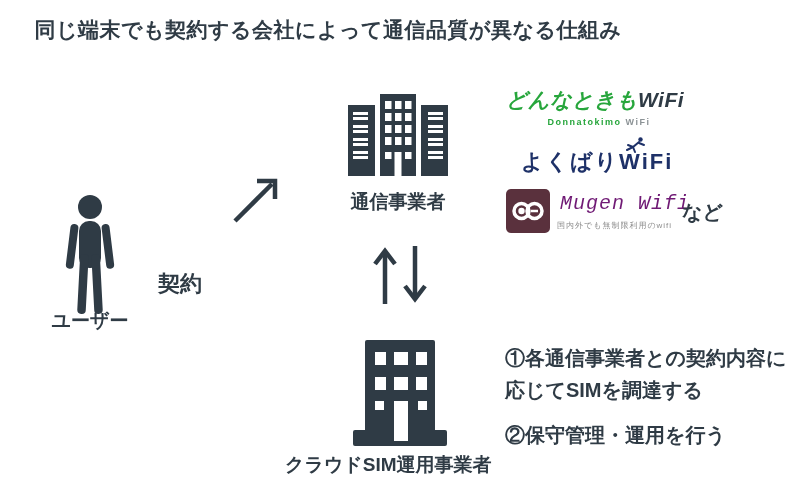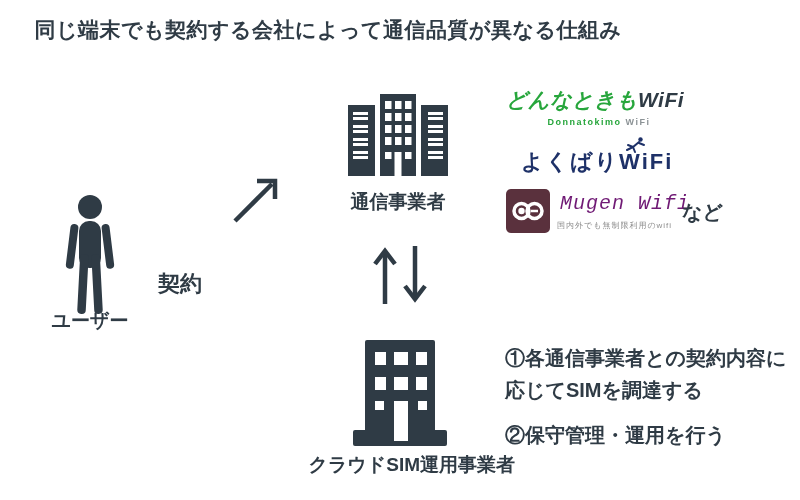--- a/index.html
+++ b/index.html
@@ -10,21 +10,21 @@
   .abs{position:absolute;}
   .title{
     top:16px;left:0;width:656px;text-align:center;
     font-size:21px;font-weight:800;letter-spacing:0.5px;color:#2f3b45;
   }
   .label{font-weight:800;color:#2f3b45;}
   .lbl-user{left:42px;top:308px;width:96px;text-align:center;font-size:19px;}
   .lbl-contract{left:158px;top:240px;font-size:22px;margin-top:29px;}
   .lbl-carrier{left:330px;top:189px;width:136px;text-align:center;font-size:19px;font-family:Liberation Serif, serif;}
   .lbl-consign{left:462px;top:258px;font-size:22px;}
-  .lbl-cloudsim{left:285px;top:452px;width:230px;text-align:right;font-size:19px;}
+  .lbl-cloudsim{left:285px;top:452px;width:230px;text-align:left;font-size:19px;}
   .lbl-etc{left:682px;top:199px;font-size:20px;}
 
   .person-icon{left:58px;top:194px;}
   .building-top{left:344px;top:94px;}
   .building-bottom{left:352px;top:340px;}
   .arrow-diag{left:230px;top:172px;}
   .arrow-updown{left:372px;top:244px;}
 
   
   .logo-donnatokimo{left:505px;top:86px;width:180px;text-align:center;}

